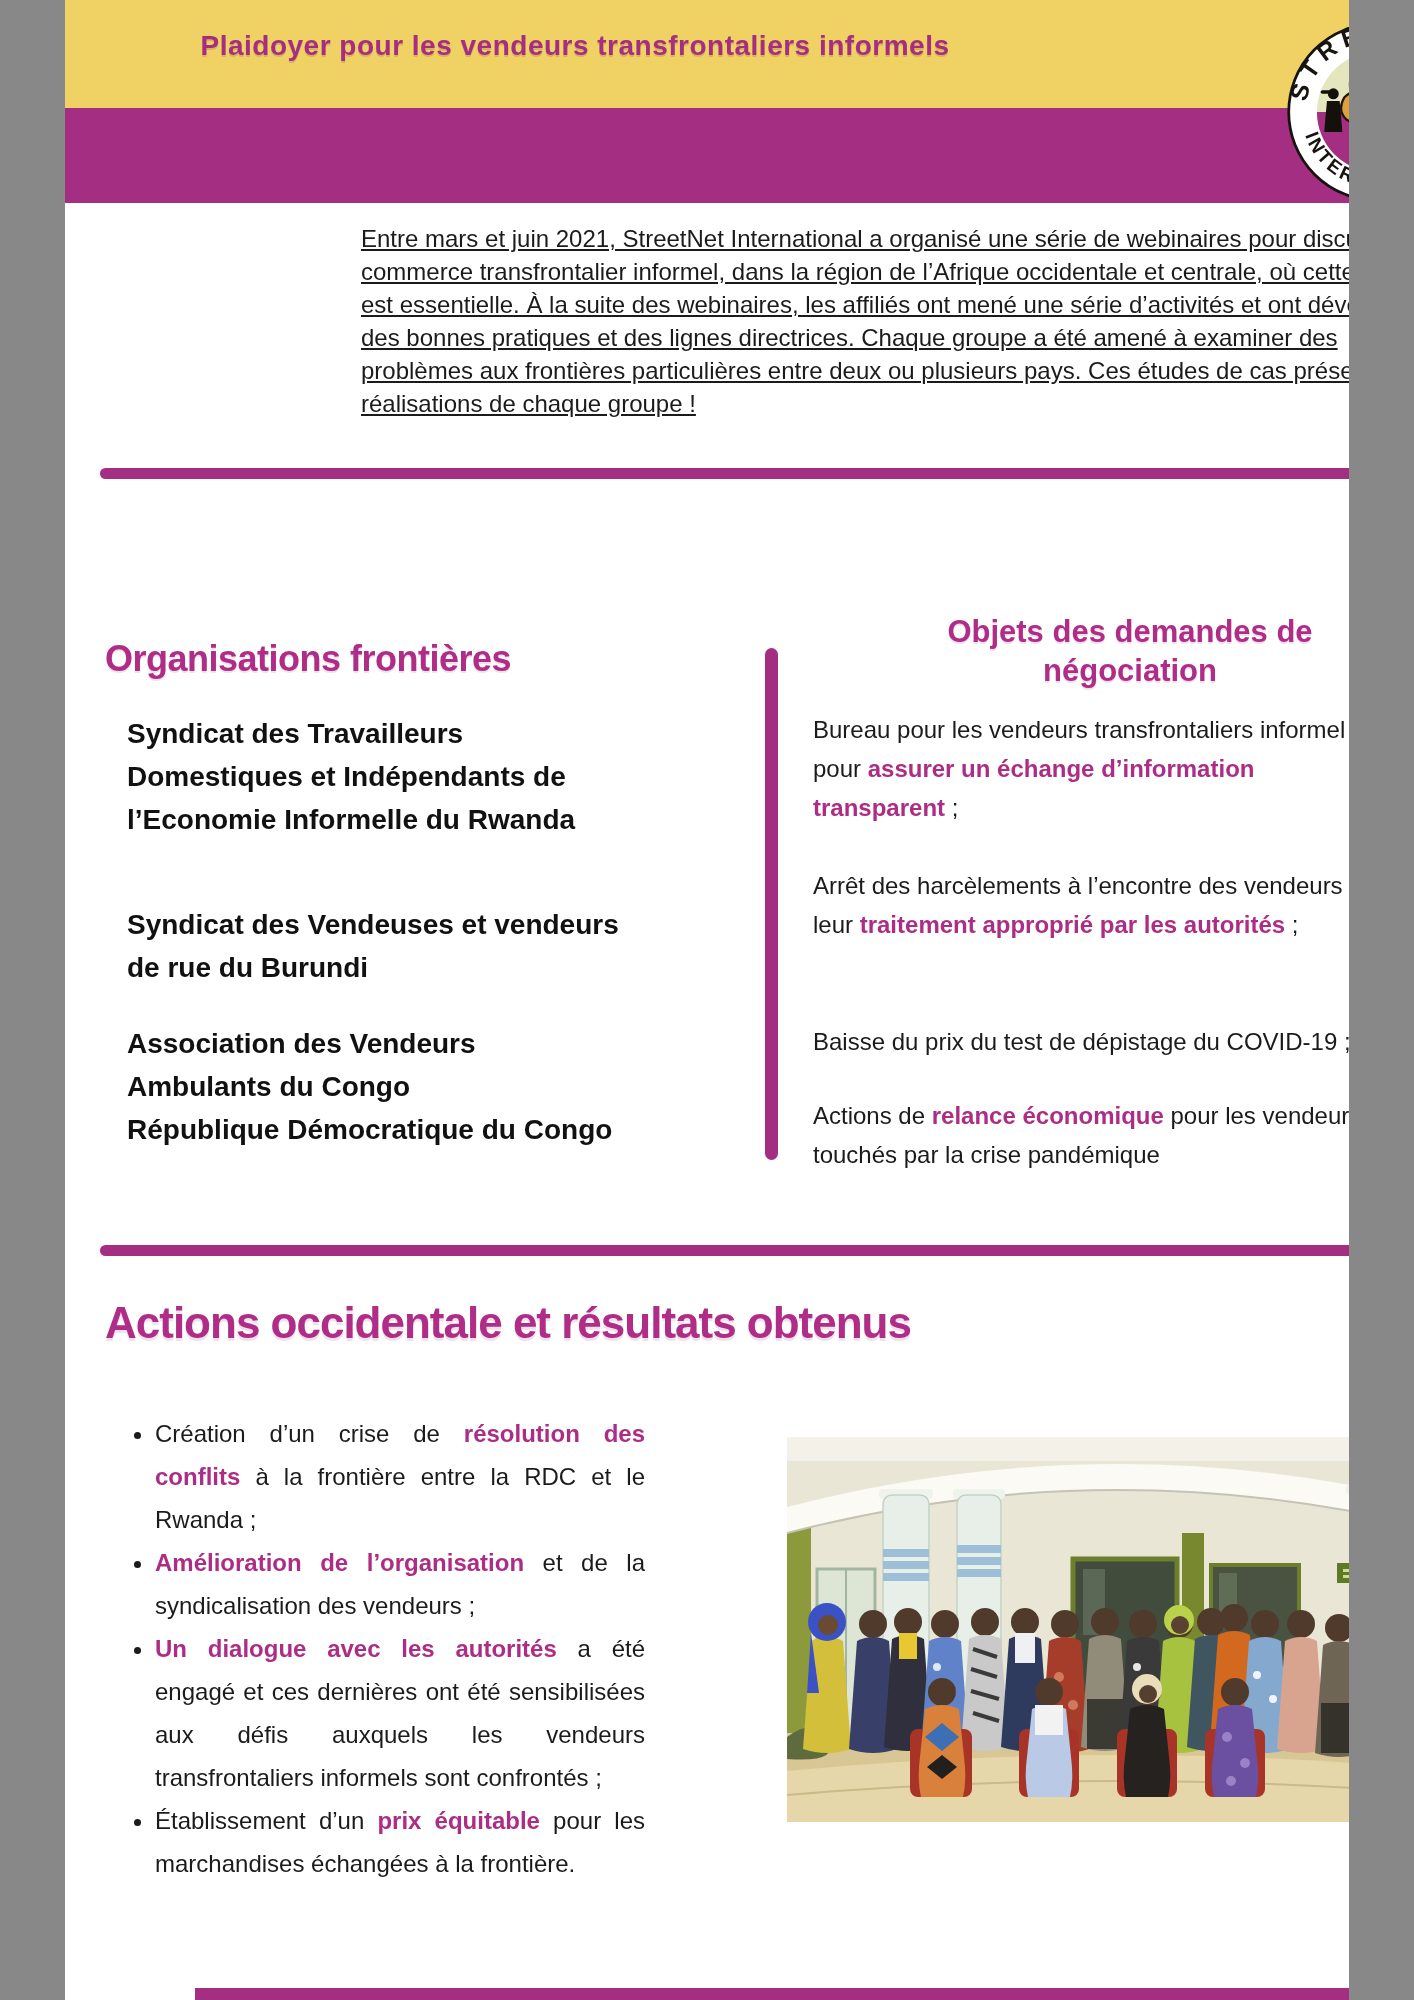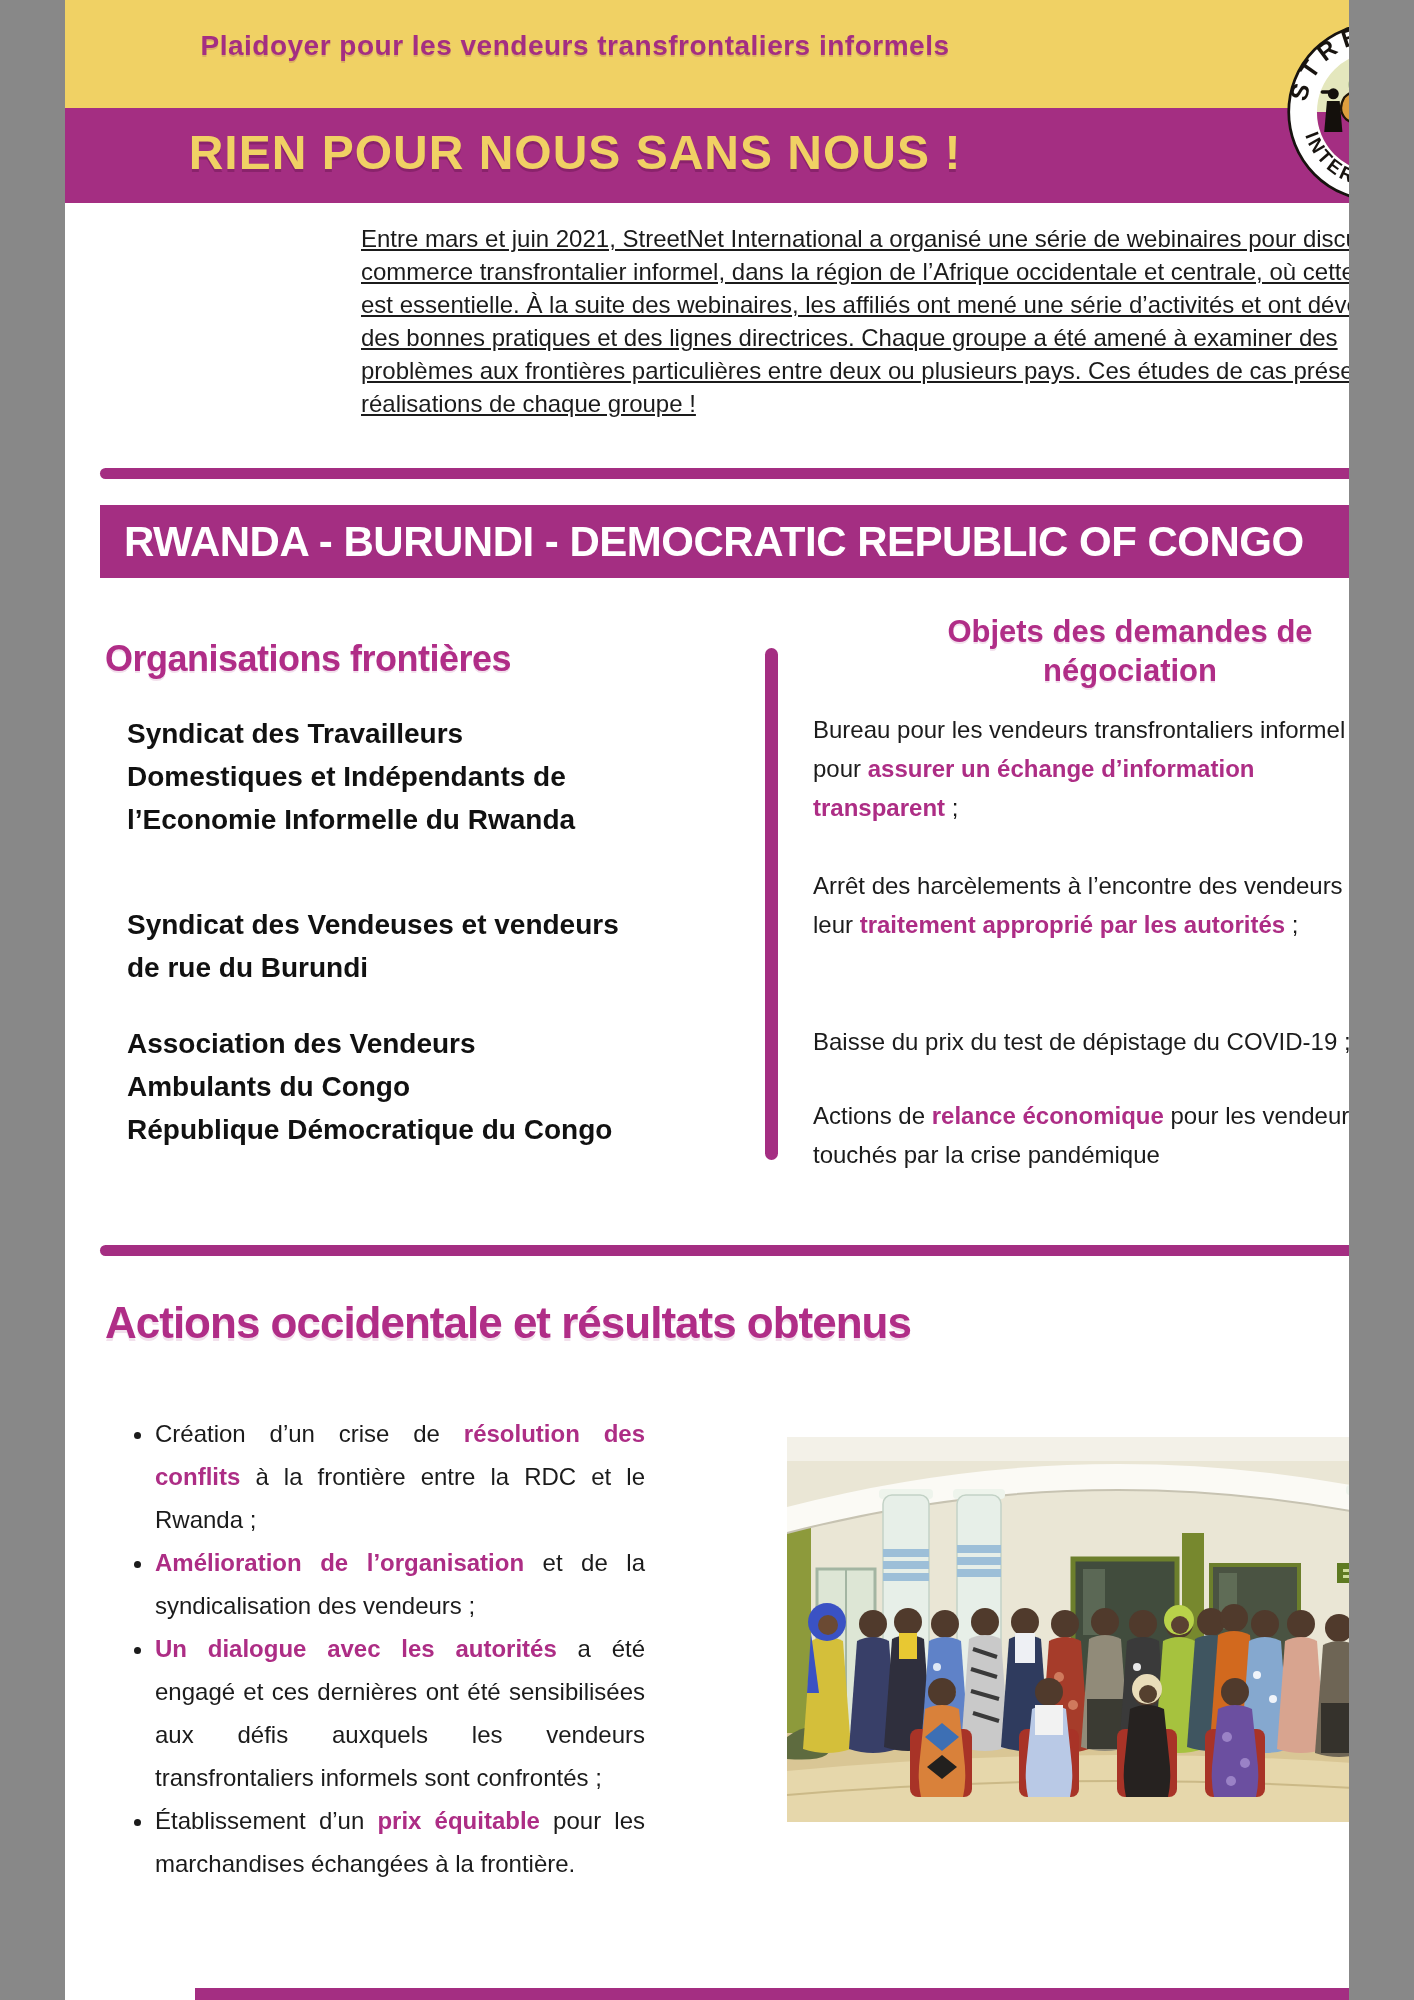--- a/index.html
+++ b/index.html
@@ -85,21 +85,20 @@
   .bottom-sliver{top:1988px;left:130px;width:1155px;height:12px;background:var(--magenta);}
 </style>
 </head>
 <body>
 
 <div class="page">
 
   <div class="abs band-yellow"></div>
   <div class="abs band-magenta"></div>
   <div class="abs tagline">Plaidoyer pour les vendeurs transfrontaliers informels</div>
-  <div class="abs slogan">RIEN POUR NOUS SANS NOUS !</div>
 
   <svg class="abs logo" viewBox="0 0 200 200">
     <circle cx="100" cy="100" r="97" fill="#ffffff" stroke="#17130f" stroke-width="3"></circle>
     <circle cx="100" cy="100" r="66" fill="#e4e7bd"></circle>
     <path d="M34,100 a66,66 0 0 0 132,0 z" fill="#a42e82"></path>
 
     <circle cx="100" cy="70" r="30" fill="#cfe09a" stroke="#2e5b21" stroke-width="2"></circle>
     <path d="M80,55 q12,-10 24,-2 q10,6 4,14 q-14,6 -24,-2 q-8,-4 -4,-10 Z" fill="#143a10"></path>
     <path d="M96,82 q10,-4 16,2 q4,6 -4,10 q-10,2 -14,-4 Z" fill="#143a10"></path>
 
@@ -129,21 +128,20 @@
     </text>
     <text font-size="21" font-weight="bold" letter-spacing="3" fill="#17130f" font-family="Liberation Sans, DejaVu Sans, sans-serif">
       <textPath href="#arcBot" startOffset="50%" text-anchor="middle">INTERNATIONAL</textPath>
     </text>
   </svg>
 
   <div class="abs intro-par">Entre mars et juin 2021, StreetNet International a organisé une série de webinaires pour discuter du commerce transfrontalier informel, dans la région de l’Afrique occidentale et centrale, où cette activité est essentielle. À la suite des webinaires, les affiliés ont mené une série d’activités et ont développé des bonnes pratiques et des lignes directrices. Chaque groupe a été amené à examiner des problèmes aux frontières particulières entre deux ou plusieurs pays. Ces études de cas présentent les réalisations de chaque groupe !</div>
 
   <div class="abs divider-h divider-top"></div>
 
-  <div class="abs region-banner">RWANDA - BURUNDI - DEMOCRATIC REPUBLIC OF CONGO</div>
 
   <div class="abs org-title">Organisations frontières</div>
   <div class="abs org-item org-1">Syndicat des Travailleurs Domestiques et Indépendants de l’Economie Informelle du Rwanda</div>
   <div class="abs org-item org-2">Syndicat des Vendeuses et vendeurs de rue du Burundi</div>
   <div class="abs org-item org-3">Association des Vendeurs Ambulants du Congo
 République Démocratique du Congo</div>
 
   <div class="abs divider-v"></div>
 
   <div class="abs demands-title">Objets des demandes de négociation</div>

